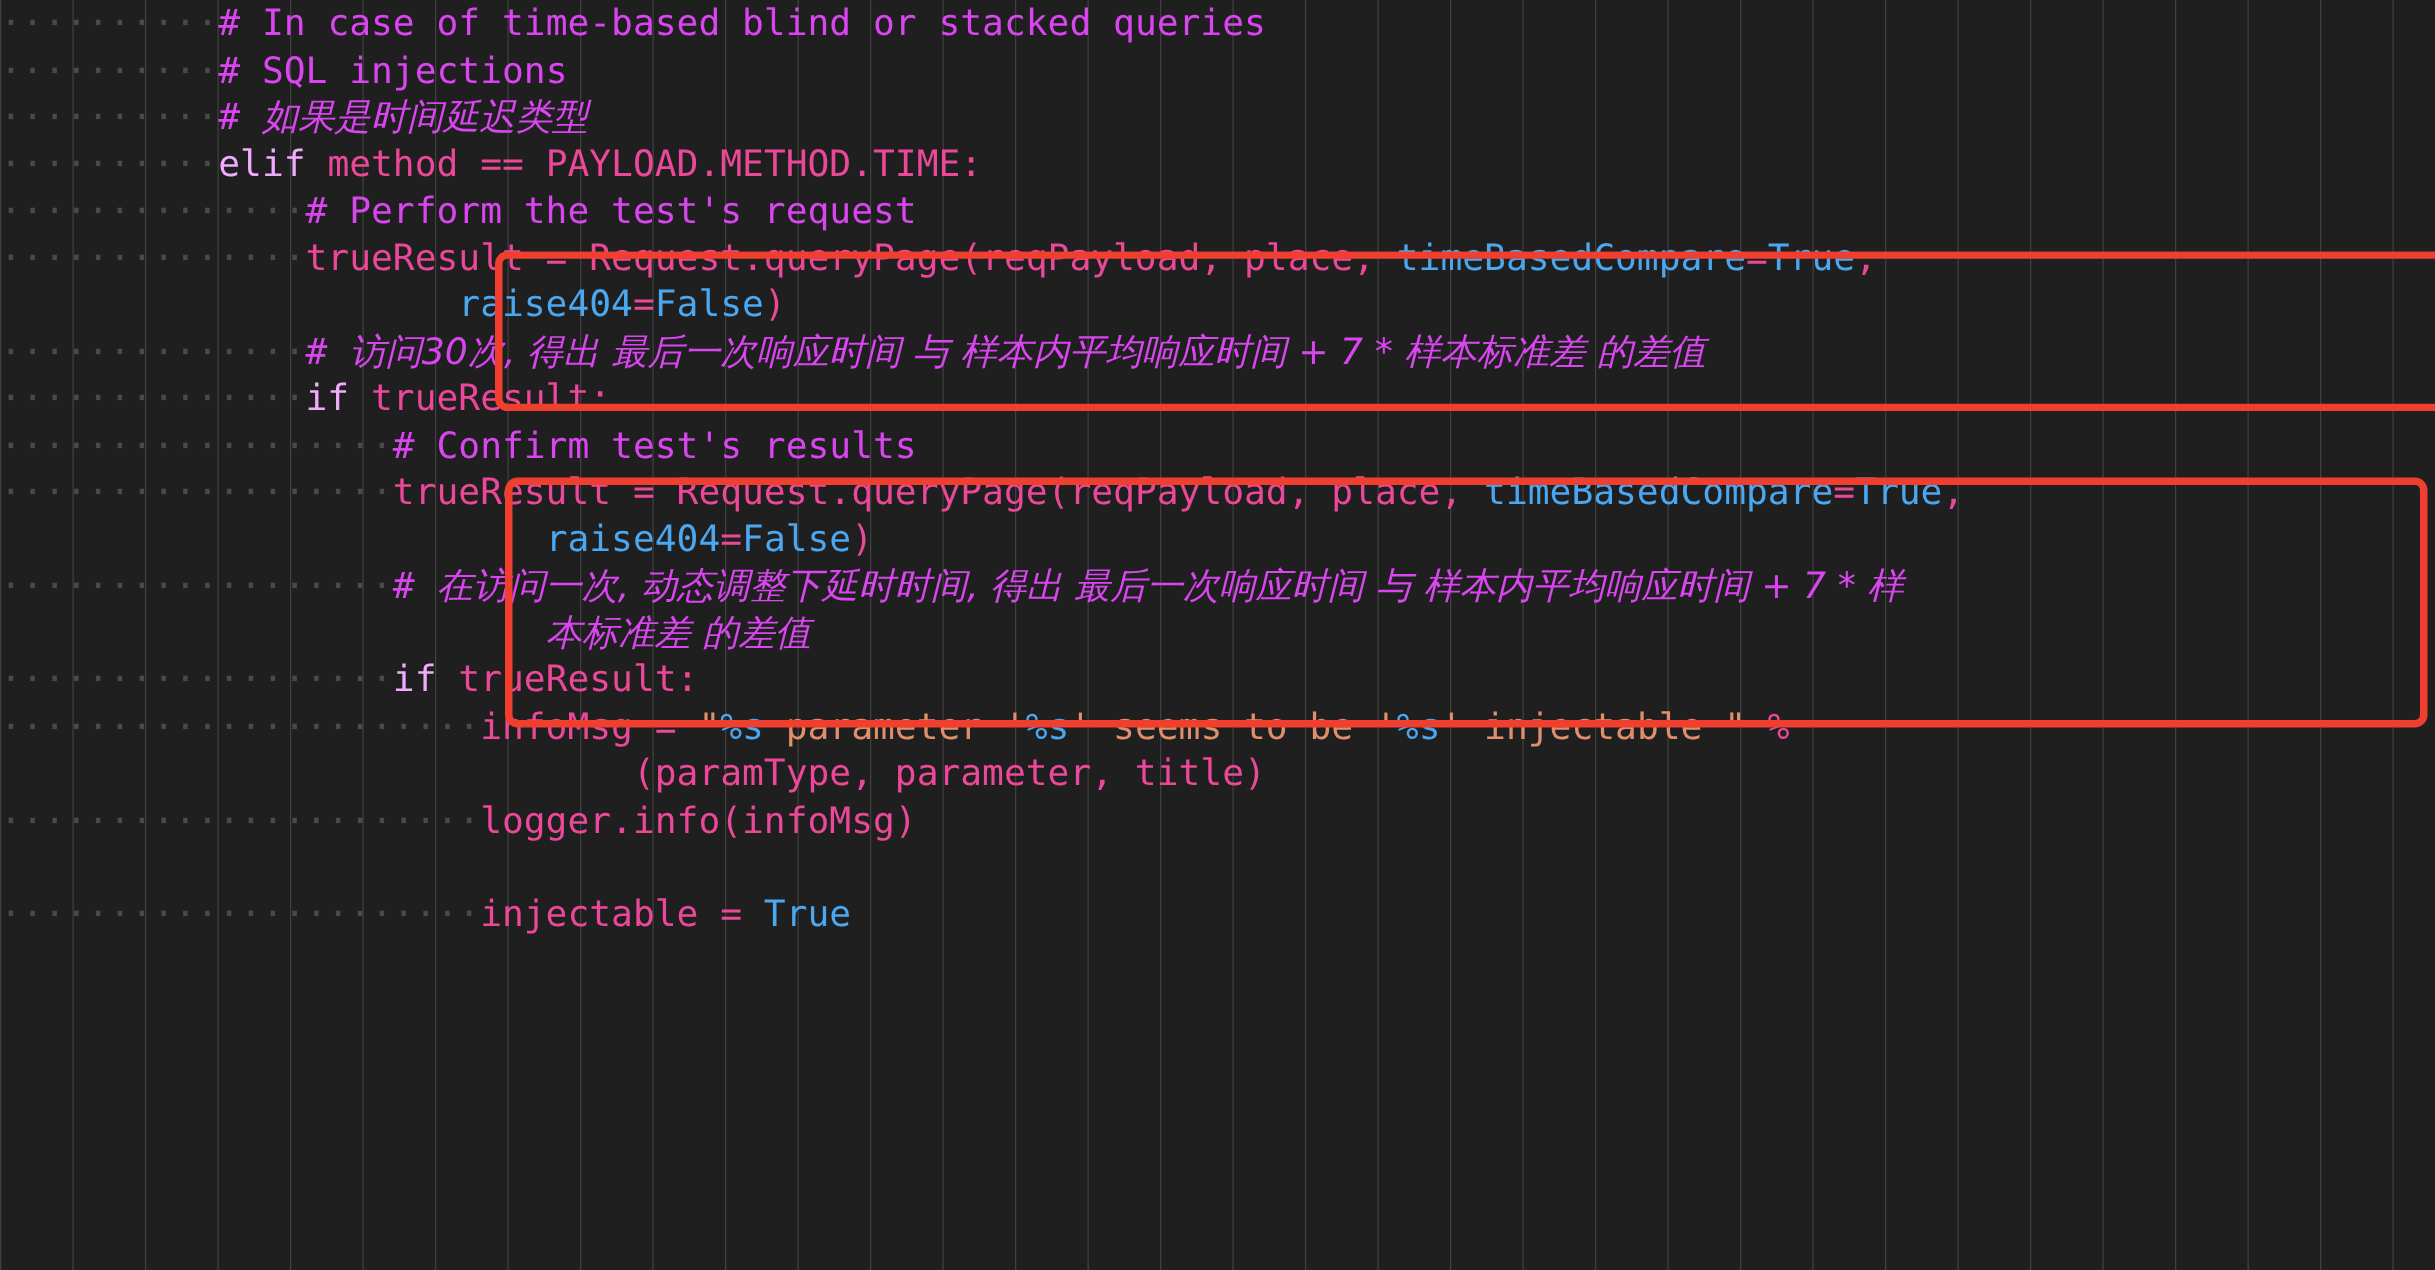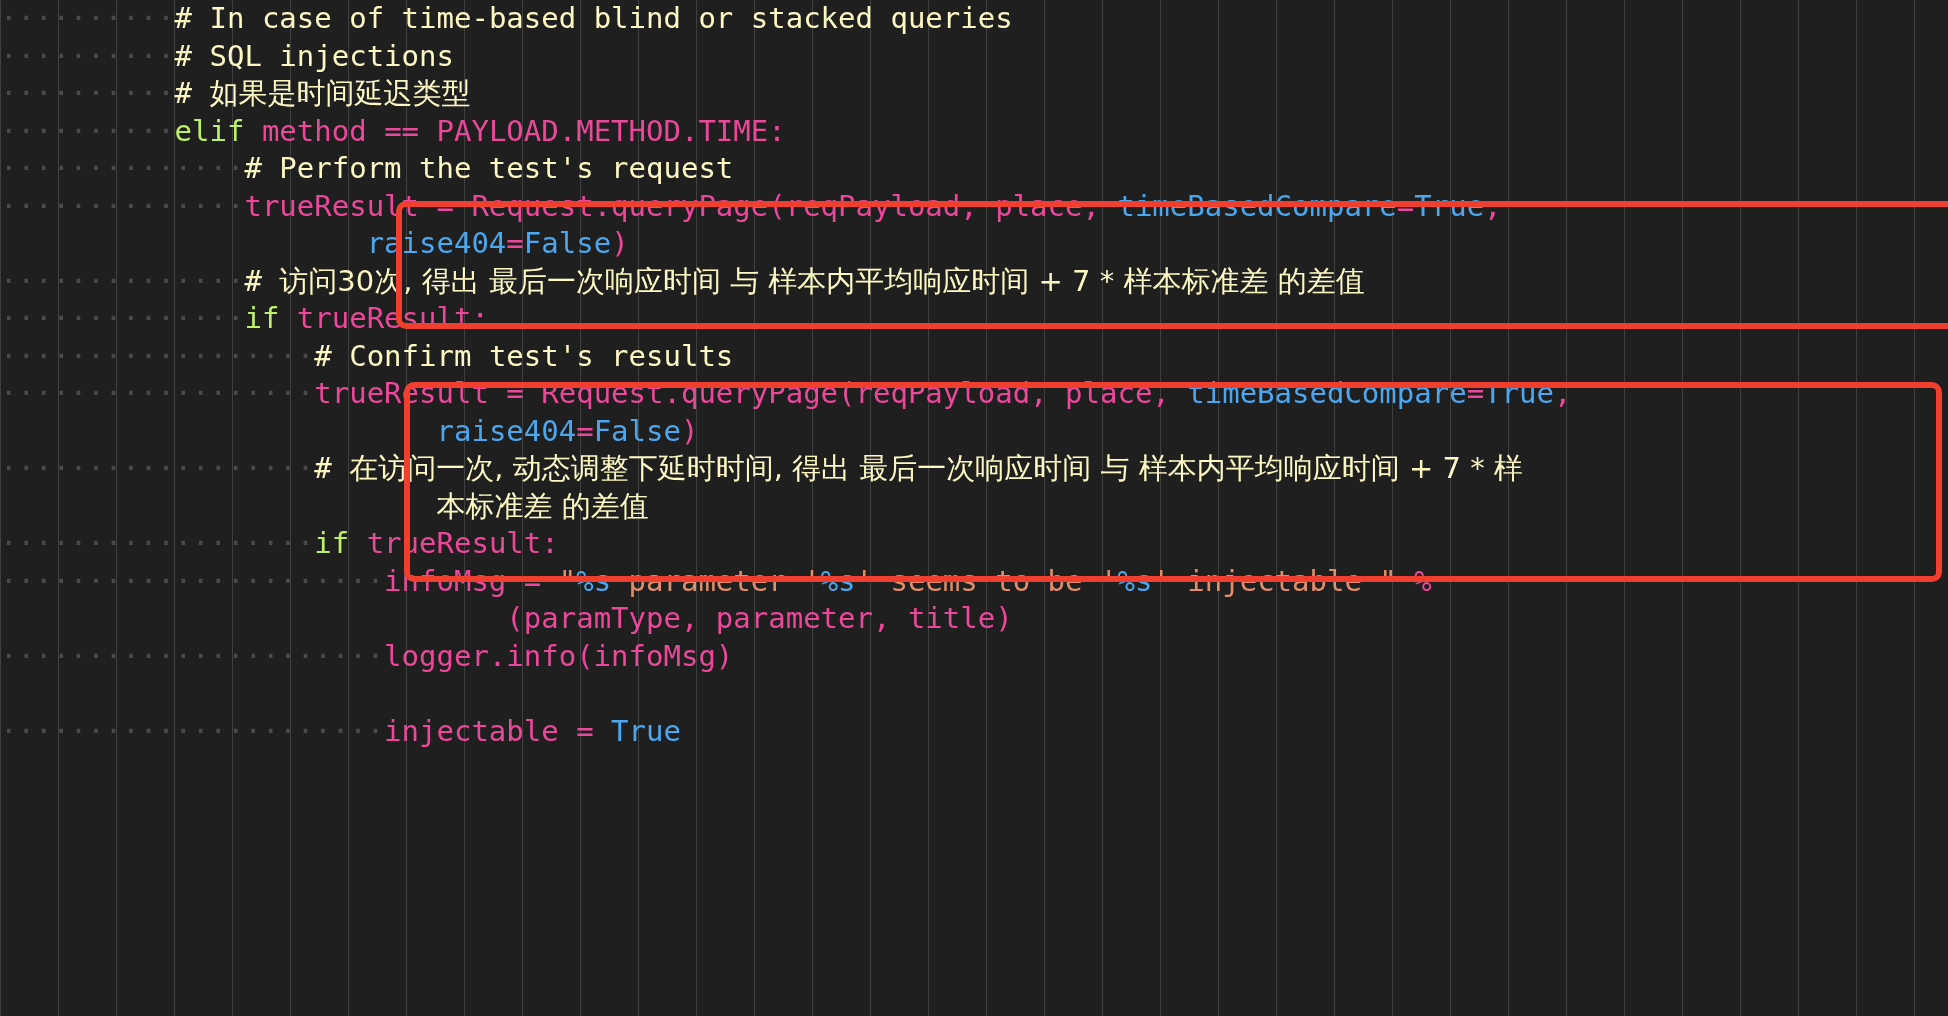--- a/index.html
+++ b/index.html
@@ -54,31 +54,32 @@
     right: 0;
     height: 37.5px;
     white-space: pre;
     color: #d4d4d4;
   }
   .line .ind {
     color: #4a4a4a;
   }
 
   
-  .c  { color: #fef9c3; }          
-  .kw { color: #bef264; }          
+  .c  { color: #d946ef; }          
+  .kw { color: #f0abfc; }          
   .pl { color: #ec4899; }          
   .cn { color: #4aa7f0; }          
   .pm { color: #4aa7f0; }          
   .st { color: #e08f6a; }          
   .fm { color: #4aa7f0; }          
 
   
   .cjk {
     font-family: "DejaVu Sans", "Liberation Sans", sans-serif;
+    font-style: italic;
   }
 
   
   .annot {
     position: absolute;
     border: 6px solid #f03e2f;
     border-radius: 10px;
     box-sizing: border-box;
     z-index: 3;
     pointer-events: none;

